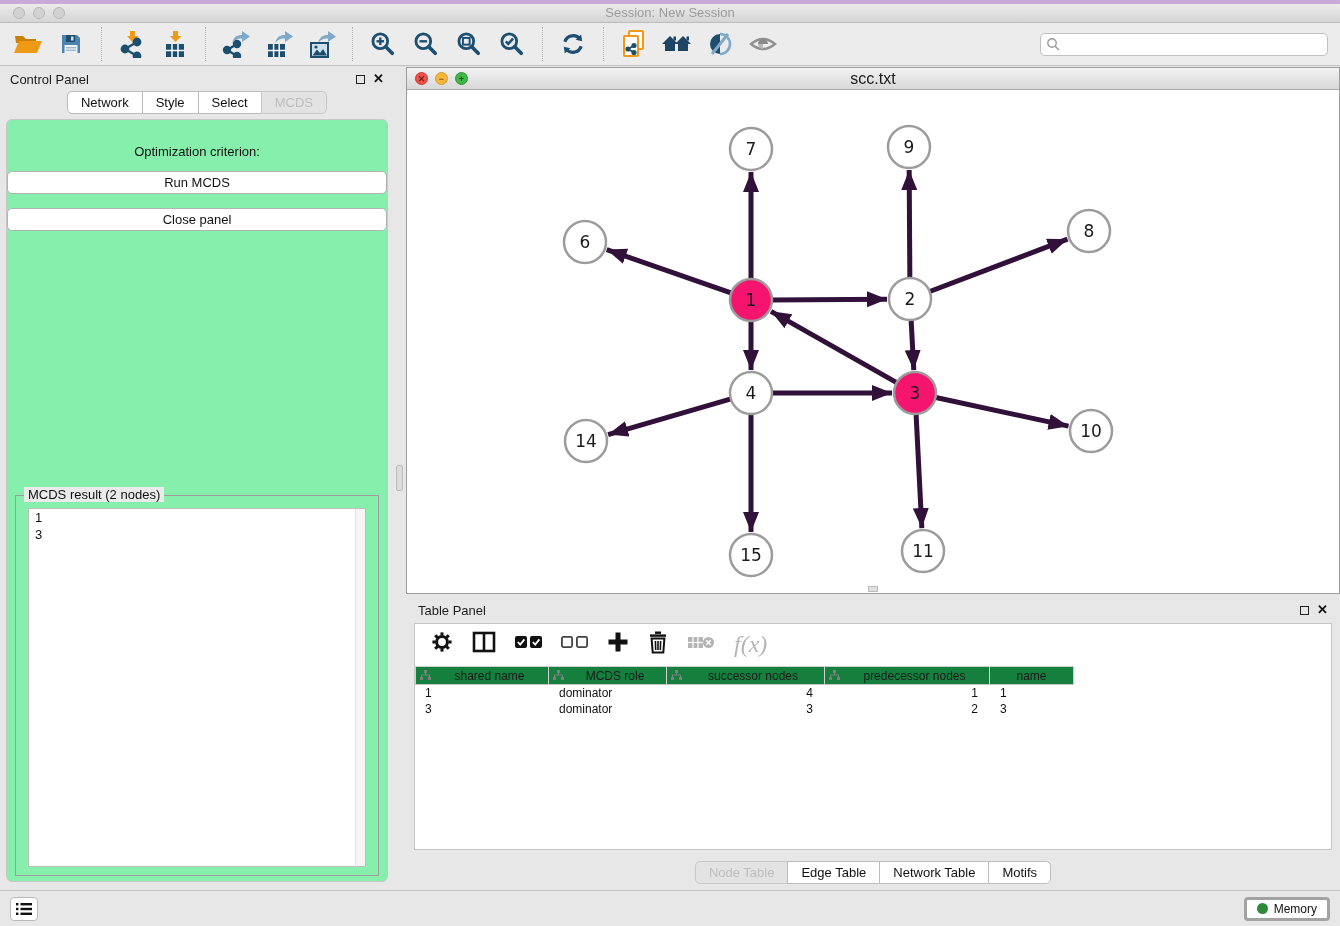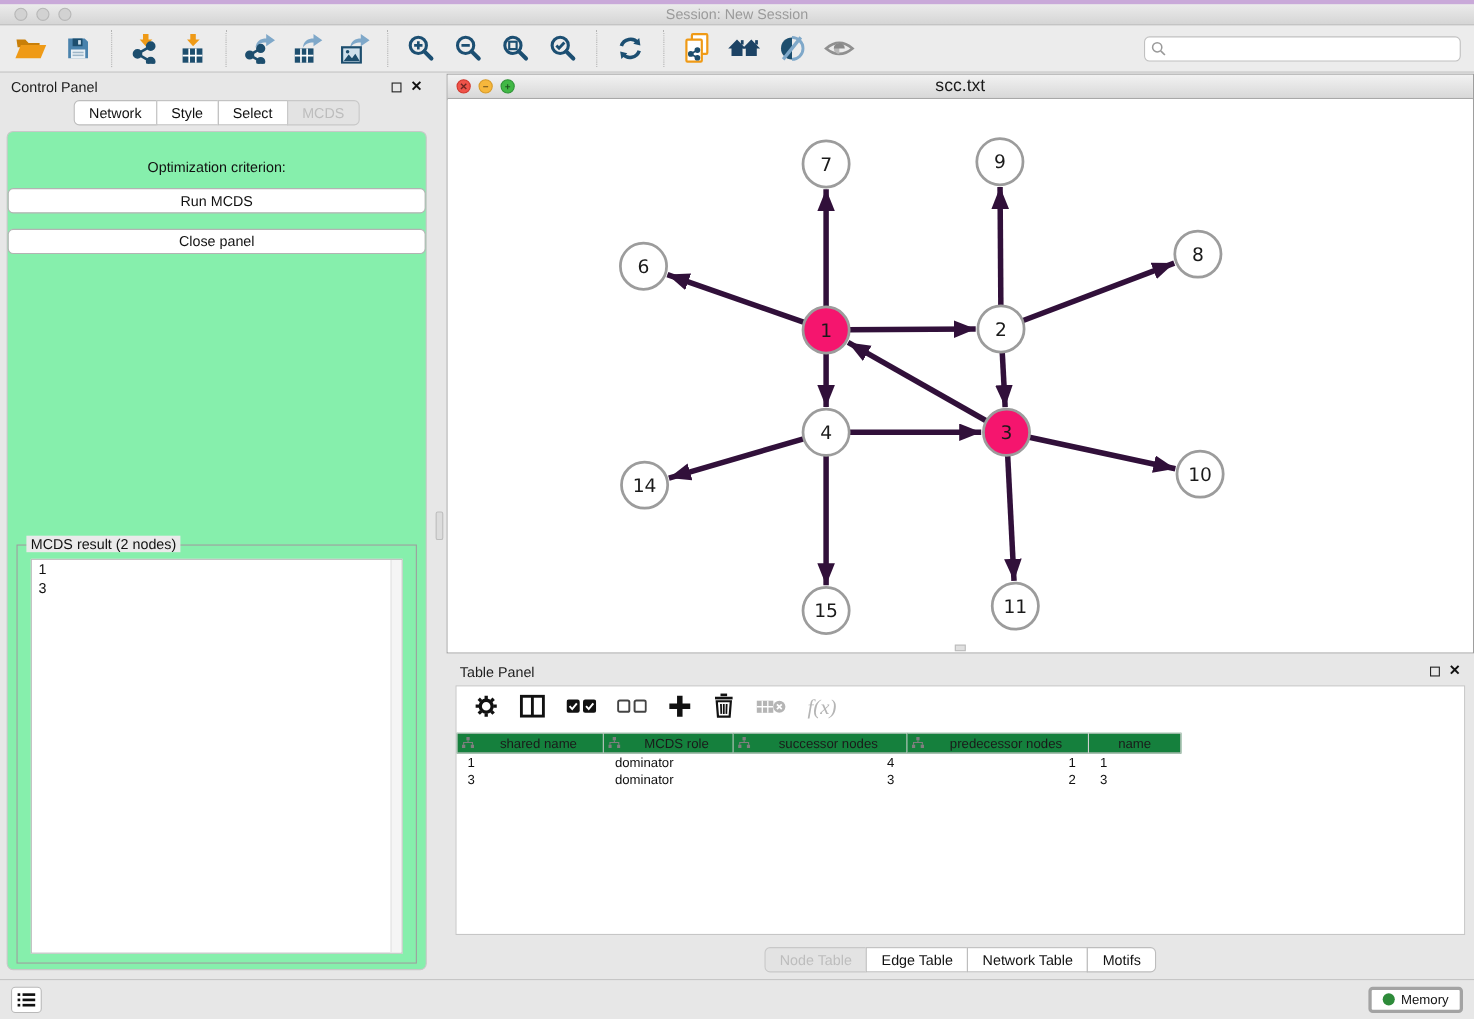--- a/index.html
+++ b/index.html
@@ -67,21 +67,21 @@
   .net-title { text-align:center; font-size:16px; color:#1a1a1a; line-height:21px; }
   .net-canvas { position:absolute; top:23px; left:0; right:0; bottom:0; background:#fff; }
   .net-canvas svg { position:absolute; top:0; left:0; }
   .bottom-grip { position:absolute; bottom:1px; left:50%; margin-left:-5px; width:10px; height:6px; background:#e0e0e0; border:1px solid #bdbdbd; }
 
   
   .table-frame { position:absolute; top:530px; left:0; right:0; bottom:0; }
   .tp-header { height:26px; display:flex; align-items:center; padding:0 12px; font-size:13px; color:#1c1c1c; }
   .tp-box { position:absolute; top:26px; left:8px; right:8px; bottom:40px; background:#fff; border:1px solid #c6c6c6; }
   .tp-toolbar { height:40px; display:flex; align-items:center; gap:19px; padding:0 16px; }
-  .fx-label { font-family:"Liberation Serif", serif; font-style:italic; font-size:19px; color:#b5b5b5; }
+  .fx-label { font-family:"Liberation Serif", serif; font-style:italic; font-size:24px; color:#b5b5b5; }
   .tp-table { position:absolute; top:42px; left:0; right:0; bottom:0; overflow:hidden; }
   .tp-head-row { display:flex; height:19px; }
   .tp-head-cell { background:#15803d; border-top:1px solid #d0d0d0; border-bottom:1px solid #c4c4c4; border-right:1px solid #d0d0d0; display:flex; align-items:center; font-size:12px; color:#1a1a1a; padding:0 4px; }
   .tp-head-cell:first-child { border-left:1px solid #d0d0d0; }
   .tp-head-label { flex:1; text-align:center; }
   .tp-row { display:flex; height:16px; }
   .tp-cell { font-size:12px; color:#111; line-height:16px; white-space:nowrap; overflow:hidden; }
   .tp-tabs { position:absolute; bottom:6px; left:0; right:0; display:flex; justify-content:center; }
 
   

